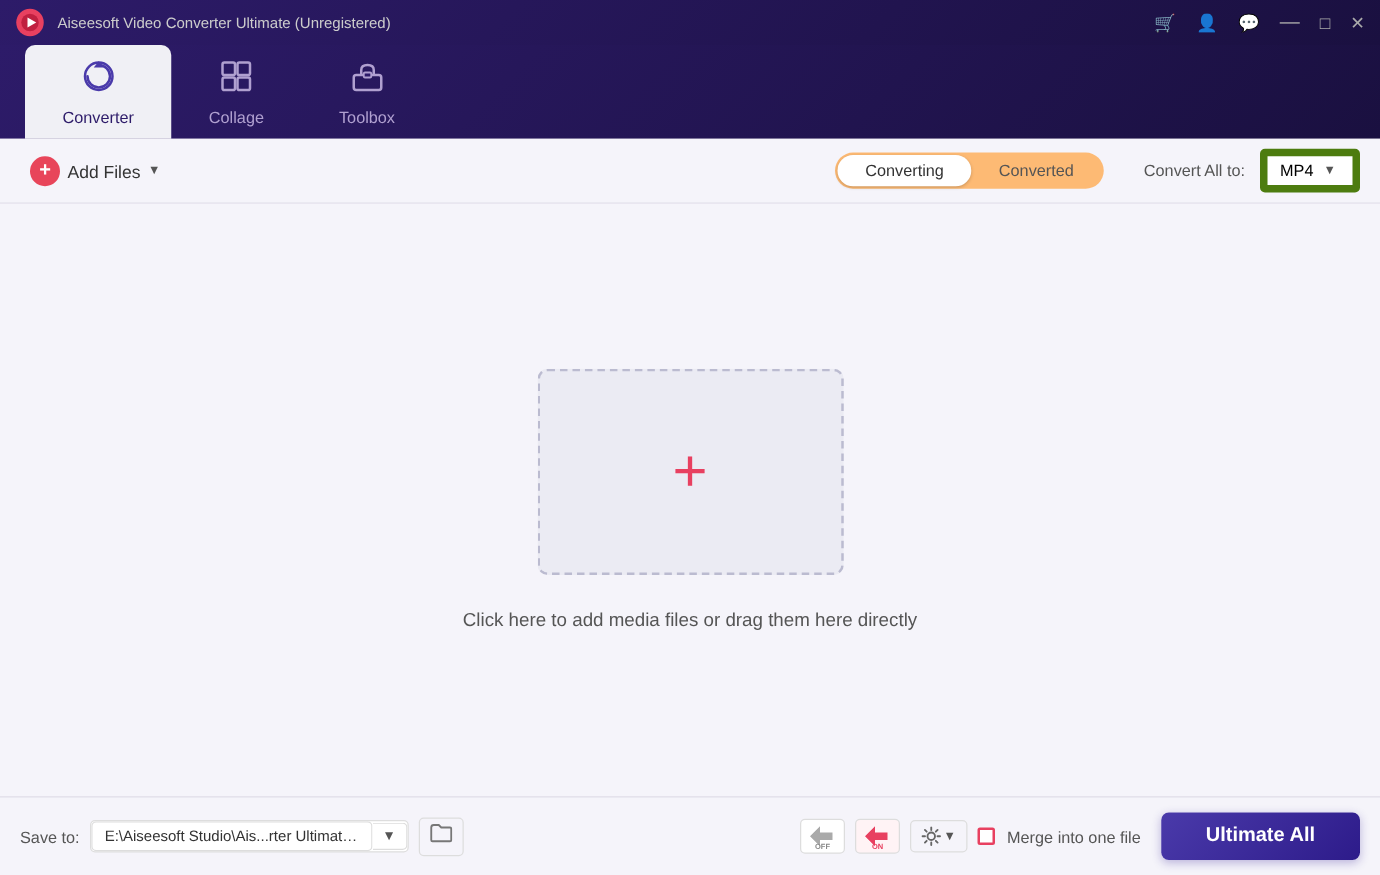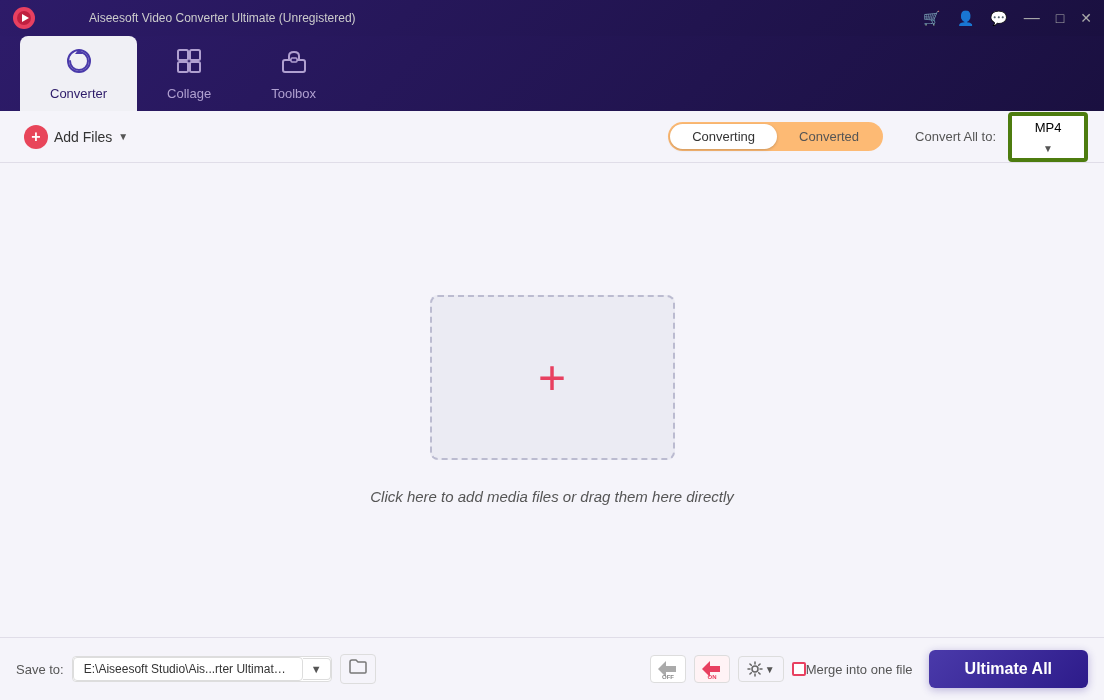--- a/index.html
+++ b/index.html
@@ -14,21 +14,20 @@
     }
 
     
     .titlebar {
       background: linear-gradient(135deg, #2d1b69 0%, #1a1040 100%);
       height: 36px;
       display: flex;
       align-items: center;
       padding: 0 12px;
       flex-shrink: 0;
-      gap: 43px;
     }
     .titlebar-logo {
       width: 24px;
       height: 24px;
       margin-right: 10px;
     }
     .titlebar-title {
       color: #ccc;
       font-size: 12px;
       flex: 1;
@@ -136,28 +135,27 @@
     }
     .convert-all-label {
       font-size: 13px;
       color: #555;
       margin-left: 20px;
     }
     .format-select {
       display: flex;
       align-items: center;
       background: white;
-      border: 4px solid #4d7c0f;
+      border: 6px solid #4d7c0f;
       border-radius: 4px;
       padding: 4px 10px;
       font-size: 13px;
       cursor: pointer;
       gap: 8px;
       min-width: 80px;
-      flex-direction: column;
     }
     .format-select-arrow { color: #555; font-size: 10px; }
 
     
     .main-content {
       flex: 1;
       background: #f5f4fa;
       display: flex;
       flex-direction: column;
       align-items: center;
@@ -178,21 +176,20 @@
     }
     .drop-plus {
       font-size: 48px;
       color: #e84060;
       font-weight: 200;
       line-height: 1;
     }
     .drop-hint {
       font-size: 15px;
       color: #555;
-      font-style: italic;
     }
 
     
     .bottom-bar {
       background: #f5f4fa;
       border-top: 1px solid #e0dde8;
       height: 63px;
       display: flex;
       align-items: center;
       padding: 0 16px;
@@ -244,21 +241,21 @@
       color: #555;
       display: flex;
       align-items: center;
       gap: 2px;
     }
     .merge-label {
       font-size: 13px;
       color: #555;
       display: flex;
       align-items: center;
-      gap: 0;
+      gap: 10px;
     }
     .merge-checkbox {
       width: 14px;
       height: 14px;
       border: 2px solid #e84060;
       border-radius: 2px;
       background: white;
     }
     .convert-all-btn {
       background: linear-gradient(135deg, #4a3aaa 0%, #2d1b8a 100%);

